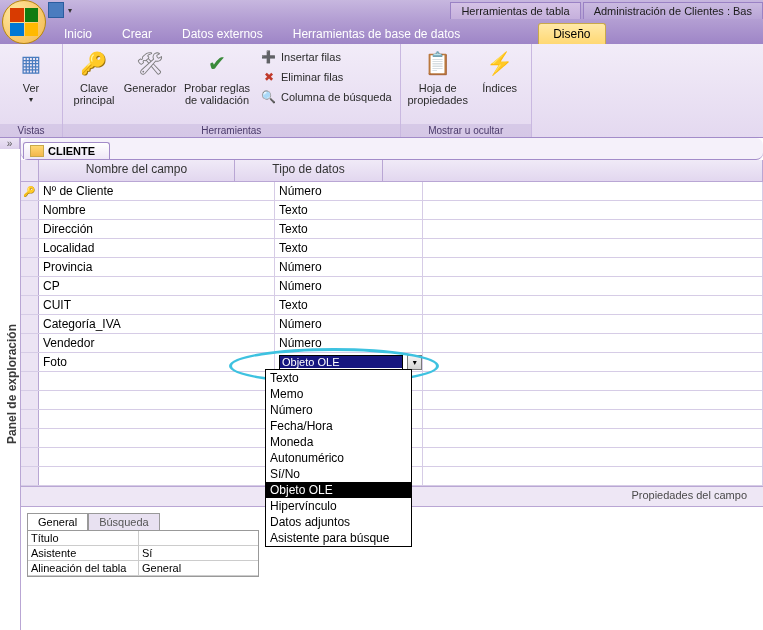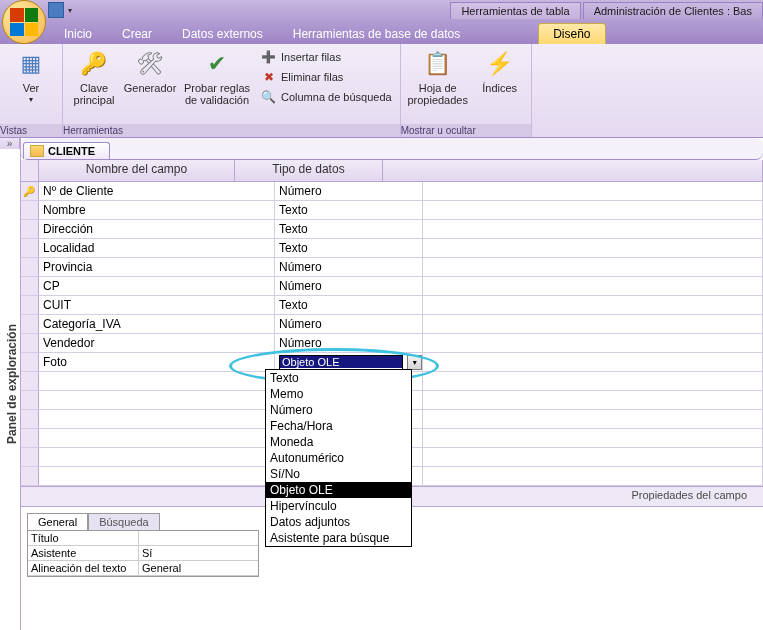--- a/index.html
+++ b/index.html
@@ -18,21 +18,21 @@
 .title-tab.context { background: linear-gradient(#d5c2e6,#c5b0dc); }
 
 
 .ribbon-tabs { height: 24px; background: linear-gradient(#b39ed3, #9e85c7); display: flex; align-items: flex-end; padding-left: 50px; gap: 2px; }
 .rtab { color: #fff; font-size: 12px; padding: 3px 14px; cursor: pointer; }
 .rtab.active { background: linear-gradient(#ffe9a8, #ffd873); color: #000; border: 1px solid #c9a94a; border-bottom: none; border-radius: 3px 3px 0 0; }
 
 
 .ribbon { height: 94px; background: linear-gradient(#f2ecf8, #e4d9f0); border-bottom: 1px solid #a38cc9; display: flex; }
 .group { border-right: 1px solid #c9b8e0; display: flex; flex-direction: column; }
-.group-label { font-size: 10px; color: #4a3a6a; background: rgba(180,160,210,.3); padding: 1px 0; }
+.group-label { text-align: center; font-size: 10px; color: #4a3a6a; background: rgba(180,160,210,.3); padding: 1px 0; }
 .group-body { flex: 1; display: flex; align-items: flex-start; padding: 4px 6px; gap: 6px; }
 .bigbtn { display: flex; flex-direction: column; align-items: center; width: 50px; text-align: center; font-size: 11px; line-height: 1.1; color: #2a2a2a; gap: 2px; }
 .bigbtn .glyph { width: 32px; height: 32px; display: flex; align-items: center; justify-content: center; font-size: 22px; }
 .smallbtn-col { display: flex; flex-direction: column; gap: 2px; }
 .smallbtn { display: flex; align-items: center; gap: 4px; font-size: 11px; padding: 1px 2px; color: #2a2a2a; }
 .smallbtn .sicon { width: 16px; height: 16px; display: flex; align-items: center; justify-content: center; font-size: 12px; }
 
 
 .work { display: flex; height: calc(630px - 20px - 24px - 94px); }
 .navtoggle { width: 20px; background: linear-gradient(#ece4f4,#ddd0ec); border-right: 1px solid #b9a6d4; display:flex; align-items:center; justify-content:center; font-size:10px; color:#555; }
@@ -329,20 +329,20 @@
         <div class="propgrid" id="propgrid">
             <div class="proprow">
               <span>Título</span>
               <span></span>
             </div>
             <div class="proprow">
               <span>Asistente</span>
               <span>Sí</span>
             </div>
             <div class="proprow">
-              <span>Alineación del texto</span>
+              <span>Alineación del tabla</span>
               <span>General</span>
             </div>
           </div>
       </div>
     </div>
   </div>
 </div>
 
 </body></html>

